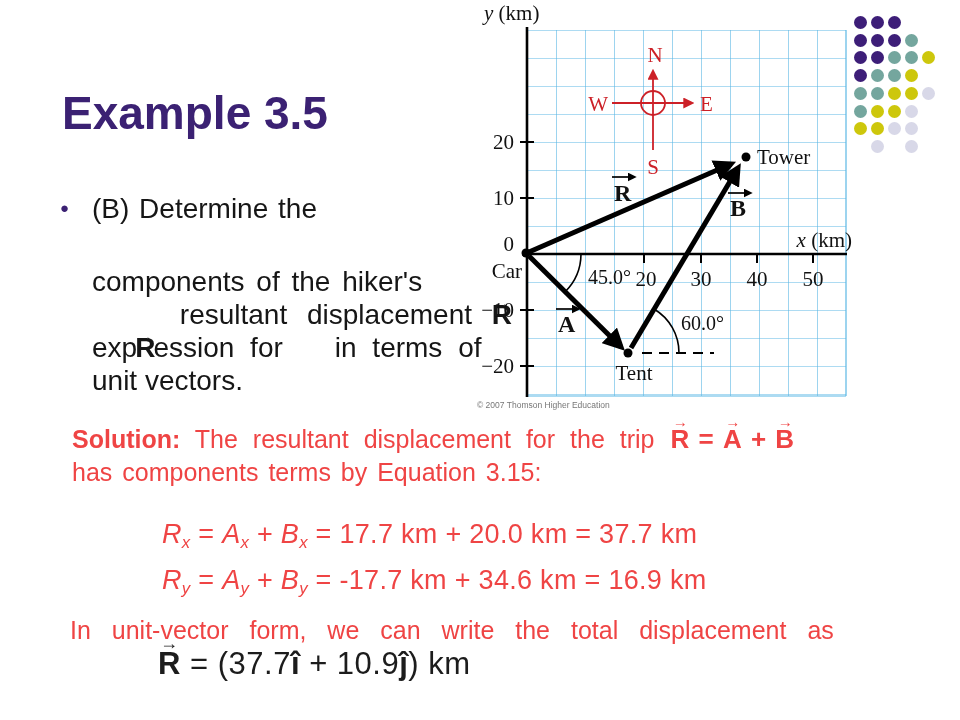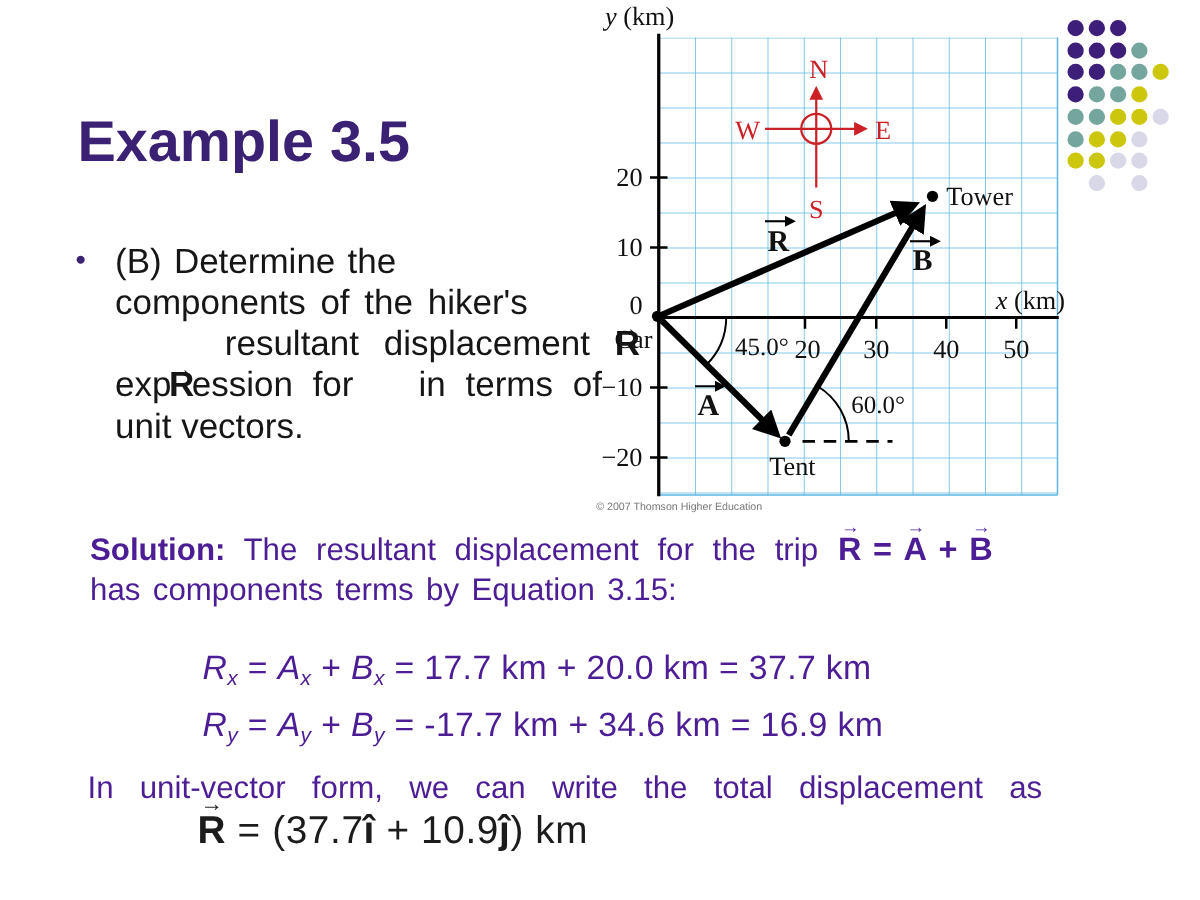--- a/index.html
+++ b/index.html
@@ -2,26 +2,26 @@
 <html><head>
 <meta charset="utf-8">
 <style>
   html,body{margin:0;padding:0;background:#ffffff;}
   .slide{position:relative;width:960px;height:720px;background:#ffffff;overflow:hidden;
          font-family:"Liberation Sans",sans-serif;color:#111;}
   .title{position:absolute;left:62px;top:86px;font-size:46px;font-weight:700;color:#3B2173;}
   .bullet-dot{position:absolute;left:60px;top:199px;font-size:15px;color:#3B2173;}
   .bullet{position:absolute;left:92px;top:192px;width:420px;font-size:28px;line-height:33px;color:#161616;}
   .b-line{white-space:nowrap;}
-  .ws2{word-spacing:2px;} .ws4{word-spacing:4px;} .ws8{word-spacing:8px;} .ws12{word-spacing:12px;text-align:right;}
+  .ws2{word-spacing:2px;} .ws4{word-spacing:4px;margin-top:40px;} .ws8{word-spacing:8px;} .ws12{word-spacing:12px;text-align:right;}
   .vec{position:relative;display:inline-block;font-weight:700;}
   .vec .vec-arrow{position:absolute;left:50%;transform:translateX(-50%);top:-0.70em;
                   font-size:0.58em;font-weight:400;letter-spacing:0;word-spacing:0;}
   .gap58{display:inline-block;width:52px;}
-  .sol{position:absolute;color:#4c1d95;}
+  .sol{position:absolute;color:#ef4444;}
   .sol-line1{left:72px;top:424px;font-size:25px;word-spacing:8px;white-space:nowrap;}
   .sol-line2{left:72px;top:458px;font-size:25px;word-spacing:3px;white-space:nowrap;}
   .inline-eq{font-weight:700;font-size:26px;margin-left:16px;word-spacing:0;letter-spacing:1px;}
   .eq-line{font-size:27px;white-space:nowrap;letter-spacing:0.3px;}
   .eq-x{left:162px;top:519px;} .eq-y{left:162px;top:565px;}
   .var{font-style:italic;}
   .eq-line sub{font-size:0.62em;font-style:italic;vertical-align:-0.28em;}
   .sol-line3{left:70px;top:616px;font-size:25px;word-spacing:14px;white-space:nowrap;}
   .formula{left:158px;top:646px;font-size:31px;letter-spacing:0.5px;color:#1c1c1c;white-space:nowrap;}
   .formula .bhat{font-weight:700;}

